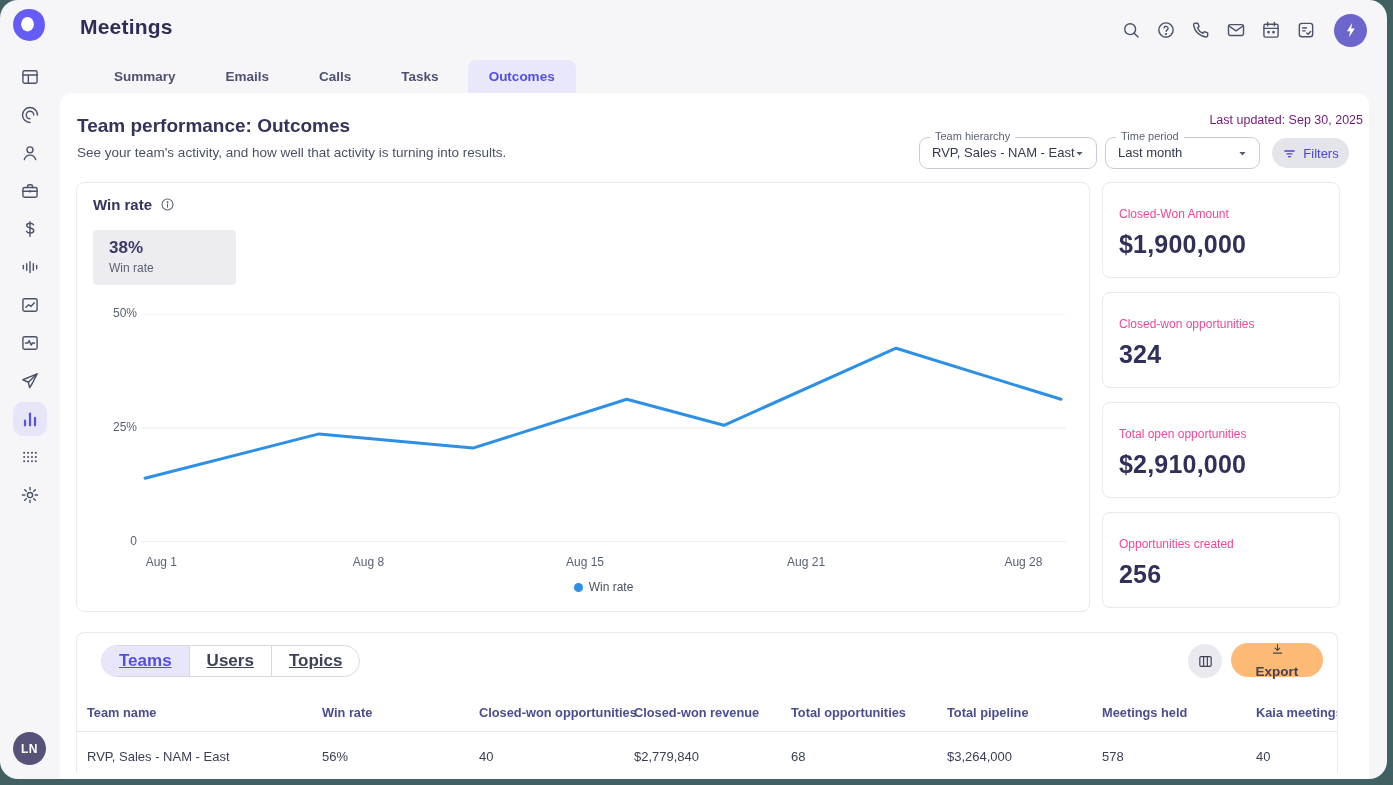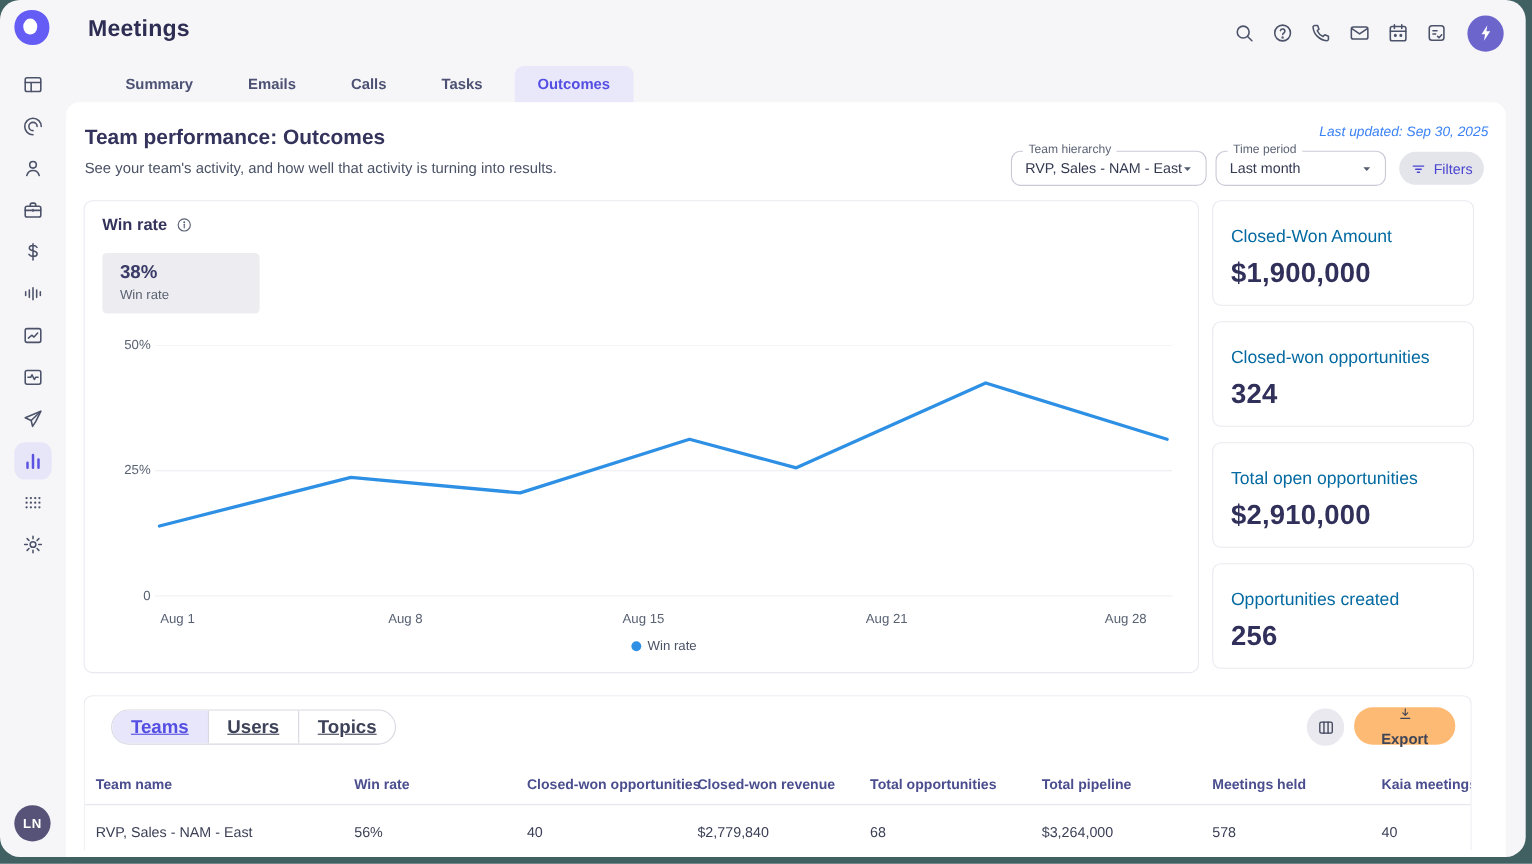--- a/index.html
+++ b/index.html
@@ -21,21 +21,21 @@
   
   #sidebar{position:absolute;left:0;top:60px;bottom:0;width:60px;display:flex;flex-direction:column;align-items:center;gap:4px;}
   .side-item{width:34px;height:34px;border-radius:10px;display:flex;align-items:center;justify-content:center;color:#4b5269;cursor:pointer;}
   .side-item svg{width:20px;height:20px;}
   .side-item.active{background:#e7e6f9;color:#5a52e0;}
   #side-avatar{position:absolute;left:13px;bottom:14px;width:33px;height:33px;border-radius:50%;background:#575378;color:#fff;font-size:12px;font-weight:bold;display:flex;align-items:center;justify-content:center;cursor:pointer;letter-spacing:.5px;}
   
   #panel{position:absolute;left:60px;top:93px;right:18px;bottom:0;background:#fff;border-radius:12px 12px 0 0;}
   #page-title{position:absolute;left:17px;top:22px;font-size:19px;font-weight:bold;color:#33335c;}
   #page-subtitle{position:absolute;left:17px;top:52px;font-size:13.5px;color:#4a5266;}
-  #last-updated{position:absolute;right:16px;top:20px;font-size:12.5px;color:#3b82f6;font-style:italic;}
+  #last-updated{position:absolute;right:6px;top:20px;font-size:12.5px;color:#701a75;}
   .select{position:absolute;height:32px;border:1px solid #c9cad6;border-radius:9px;background:#fff;cursor:pointer;}
   .select .flabel{position:absolute;top:-8px;left:10px;font-size:11px;color:#5b6375;background:#fff;padding:0 5px;white-space:nowrap;}
   .select .fvalue{position:absolute;left:12px;top:7px;font-size:13px;color:#333950;white-space:nowrap;}
   .select .caret{position:absolute;right:9px;top:8px;width:15px;height:15px;color:#555c6e;}
   #sel-hierarchy{left:859px;top:44px;width:178px;padding-left:28px;}
   #sel-period{left:1045px;top:44px;width:155px;}
   #filters-btn{position:absolute;left:1212px;top:45px;width:77px;height:30px;border-radius:16px;background:#e4e4eb;display:flex;align-items:center;justify-content:center;gap:6px;color:#4944d0;font-size:13px;font-weight:normal;cursor:pointer;}
   #filters-btn svg{width:15px;height:15px;}
   
   .card{background:#fff;border:1px solid #e9e9f0;border-radius:8px;padding-left:24px;}
@@ -49,21 +49,21 @@
   #big-stat-label{font-size:12px;color:#5a6272;margin-top:3px;}
   #plot-wrap{position:absolute;left:64px;top:131px;width:925px;height:228px;}
   .y-label{position:absolute;right:929px;width:40px;text-align:right;font-size:12px;color:#596273;}
   .x-label{position:absolute;top:241px;width:70px;margin-left:-35px;text-align:center;font-size:12px;color:#596273;}
   #chart-legend{position:absolute;left:0;width:925px;top:266px;display:flex;justify-content:center;gap:18px;}
   .legend-item{display:flex;align-items:center;gap:6px;font-size:12px;color:#4a5266;cursor:pointer;}
   .legend-dot{width:9px;height:9px;border-radius:50%;}
   
   #stats-col{position:absolute;left:1042px;top:89px;width:238px;display:flex;flex-direction:column;gap:14px;}
   .stat-card{height:96px;padding:24px 16px 0 16px;}
-  .stat-label{font-size:16px;color:#0369a1;}
+  .stat-label{font-size:12px;color:#ec4899;}
   .stat-value{font-size:25px;font-weight:bold;color:#30305a;margin-top:9px;letter-spacing:.2px;}
   
   #table-card{position:absolute;left:16px;top:539px;width:1262px;height:141px;overflow:hidden;border-radius:8px 8px 0 0;border-bottom:none;}
   #seg-control{position:absolute;left:24px;top:12px;height:32px;display:flex;border:1px solid #d8d8e2;border-radius:17px;overflow:hidden;background:#fff;}
   .seg{padding:0 17px;line-height:30px;font-size:17px;font-weight:bold;color:#3d4258;cursor:pointer;border-right:1px solid #d8d8e2;text-decoration:underline;}
   .seg:last-child{border-right:none;}
   .seg.active{background:#e7e6fb;color:#544ee2;}
   #columns-btn{position:absolute;left:1111px;top:11px;width:34px;height:34px;border-radius:50%;background:#e9e9ef;display:flex;align-items:center;justify-content:center;color:#3d4258;cursor:pointer;}
   #columns-btn svg{width:17px;height:17px;}
   #export-btn{position:absolute;left:1154px;top:10px;width:92px;height:34px;border-radius:17px;background:#fdba74;display:flex;align-items:center;justify-content:center;gap:7px;color:#3f4557;font-size:13.5px;font-weight:bold;cursor:pointer;flex-direction:column;}

